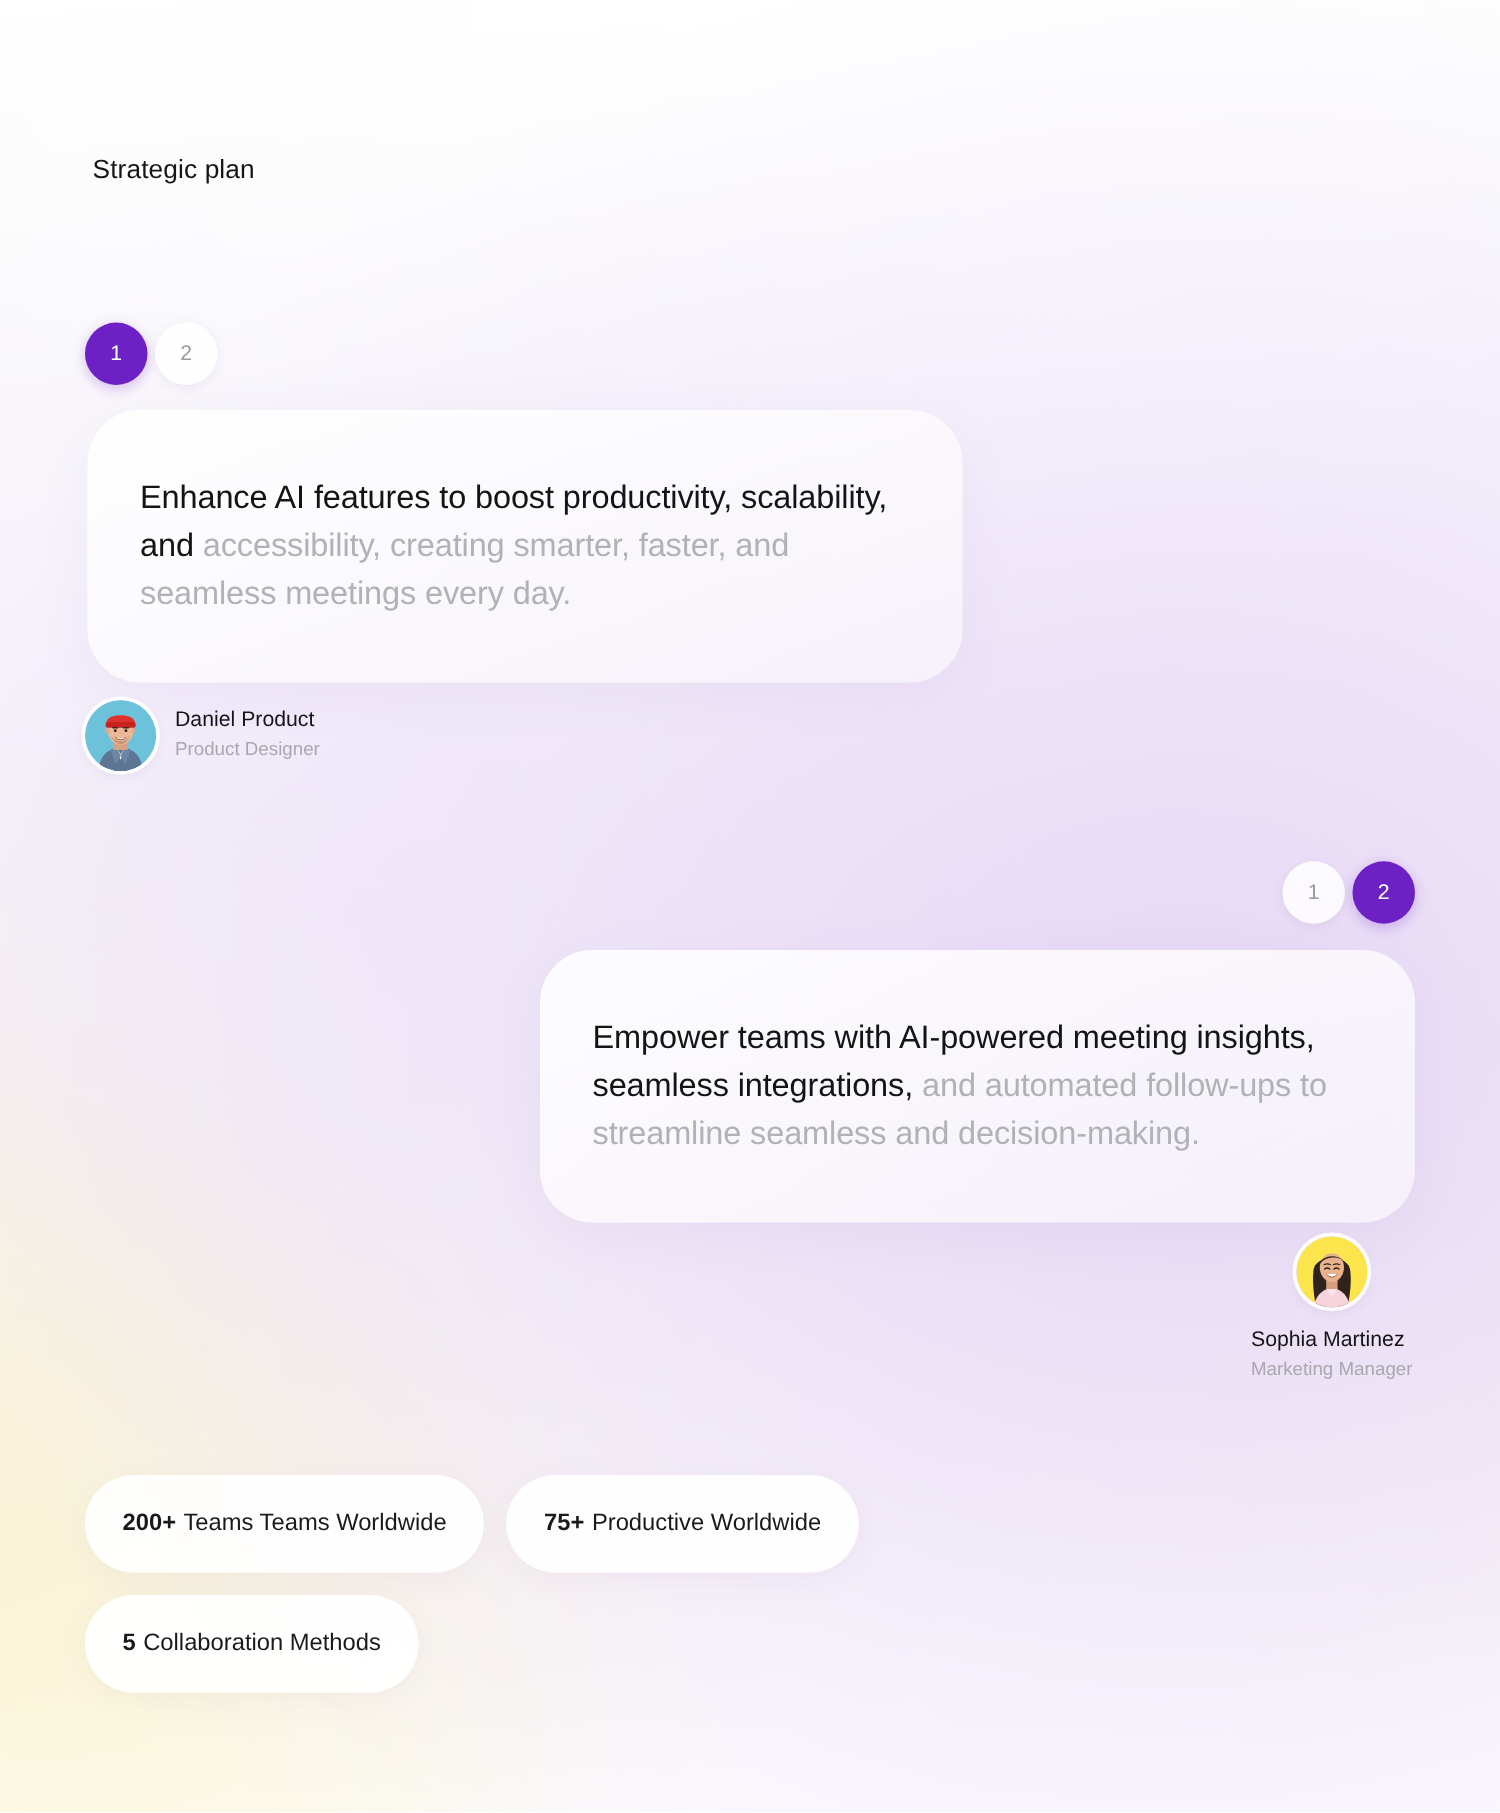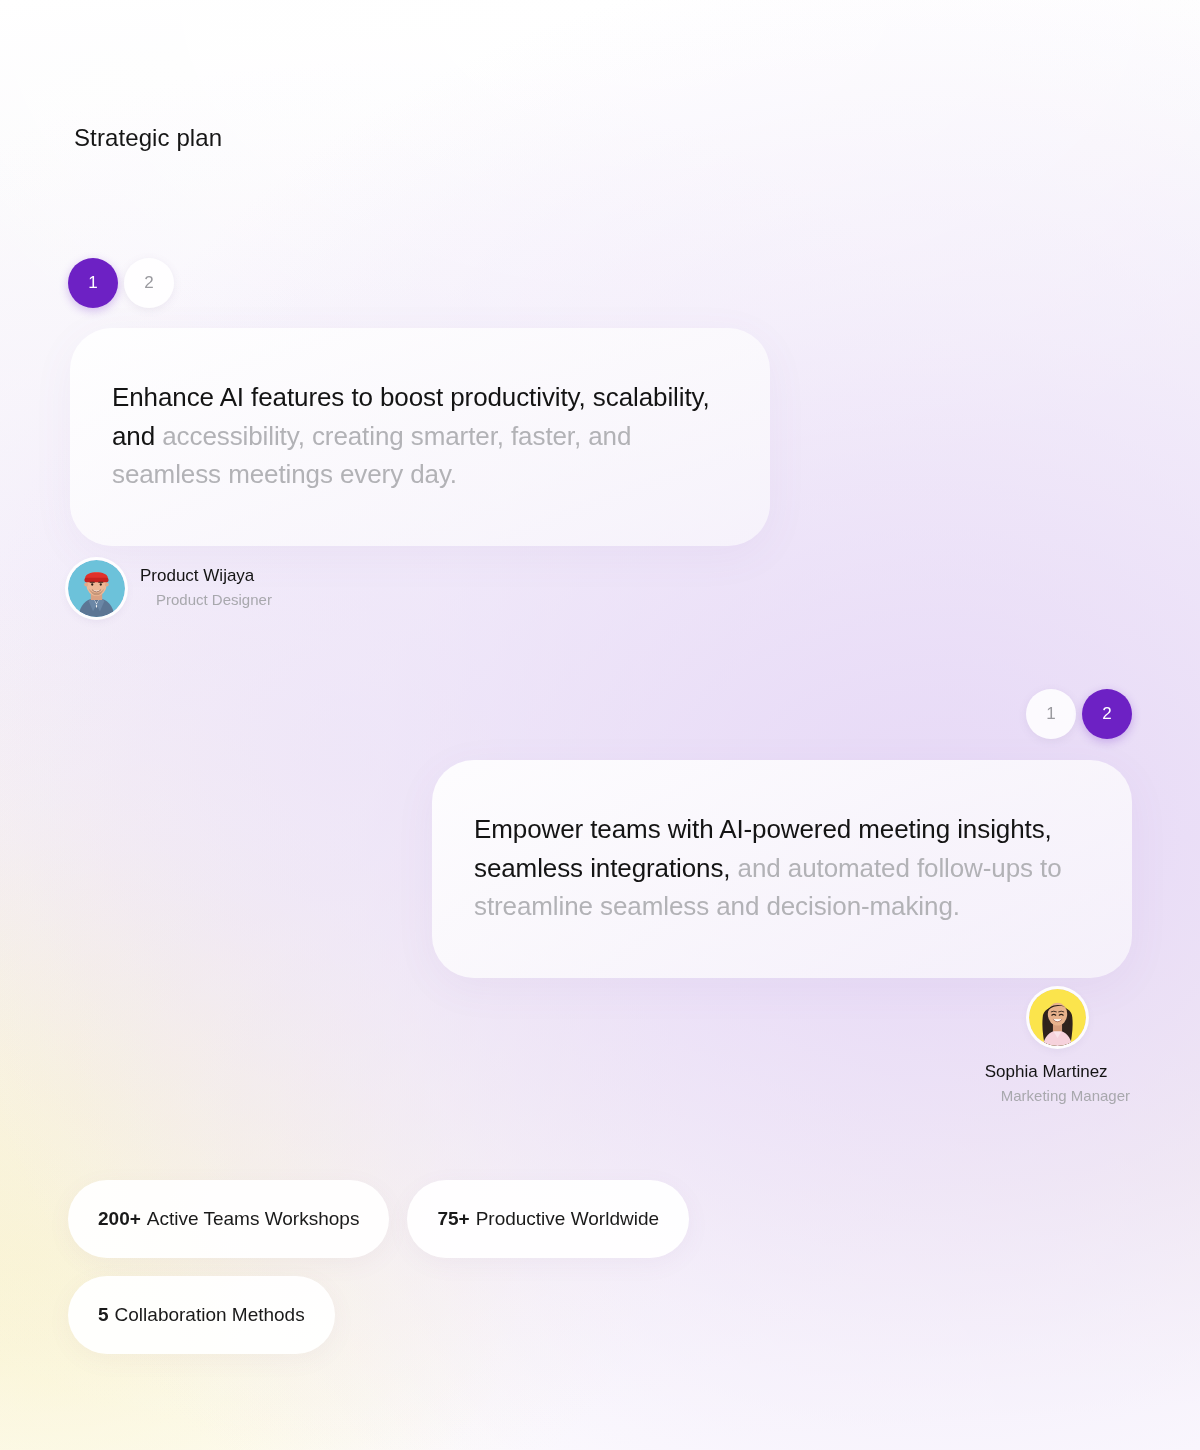--- a/index.html
+++ b/index.html
@@ -30,21 +30,21 @@
       linear-gradient(176deg, #ffffff 0%, #fbfafc 14%, #f5f0fa 40%, #f1e9f7 60%, #f7f2ec 82%, #ffffff 97%);
   }
 
   
   .page { position:relative; width:1200px; height:1450px; }
 
   .page-title {
     position:absolute;
     left:74px;
     top:124px;
-    font-size:24px;
+    font-size:21px;
     font-weight:400;
     color:#161616;
     letter-spacing:.1px;
   }
 
   
   .pager { position:absolute; display:flex; align-items:center; gap:6px; }
   .pager.left  { left:68px;  top:258px; }
   .pager.right { right:68px; top:689px; }
 
@@ -109,21 +109,20 @@
     color:#141414;
     font-weight:400;
     line-height:1.35;
   }
   .author-meta .role {
     font-size:15px;
     color:#a8a8ad;
     font-weight:400;
     line-height:1.5;
     margin-top:1px;
-    margin-left:16px;
   }
   .author.a2 .author-meta { text-align:left; }
 
   
   .stats {
     position:absolute;
     left:68px;
     top:1180px;
     width:1064px;
     display:flex;
@@ -197,21 +196,21 @@
           <circle cx="57.5" cy="43" r="2" fill="#2a1d16"></circle>
 
           <path d="M42 52 Q50 59 58 52 Q50 56 42 52 Z" fill="#ffffff"></path>
           <path d="M42 52 Q50 60 58 52" stroke="#8d5a46" stroke-width="1.3" fill="none"></path>
 
           <path d="M36 50 Q50 66 64 50 Q58 62 50 62 Q42 62 36 50 Z" fill="#7d5a45" opacity=".35"></path>
         </g>
       </svg>
     </div>
     <div class="author-meta">
-      <div class="name">Product Wijaya</div>
+      <div class="name">Daniel Product</div>
       <div class="role">Product Designer</div>
     </div>
   </div>
 
   <div class="pager right">
     <div class="pg idle">1</div>
     <div class="pg active">2</div>
   </div>
 
   <div class="card card-2">
@@ -255,21 +254,21 @@
     </div>
     <div class="author-meta">
       <div class="name">Sophia Martinez</div>
       <div class="role">Marketing Manager</div>
     </div>
   </div>
 
   <div class="stats">
     <div class="pill">
       <b>200+</b>
-        <span>Active Teams Workshops</span>
+        <span>Teams Teams Worldwide</span>
     </div>
     <div class="pill">
       <b>75+</b>
         <span>Productive Worldwide</span>
     </div>
     <div class="pill">
       <b>5</b>
         <span>Collaboration Methods</span>
     </div>
   </div>

